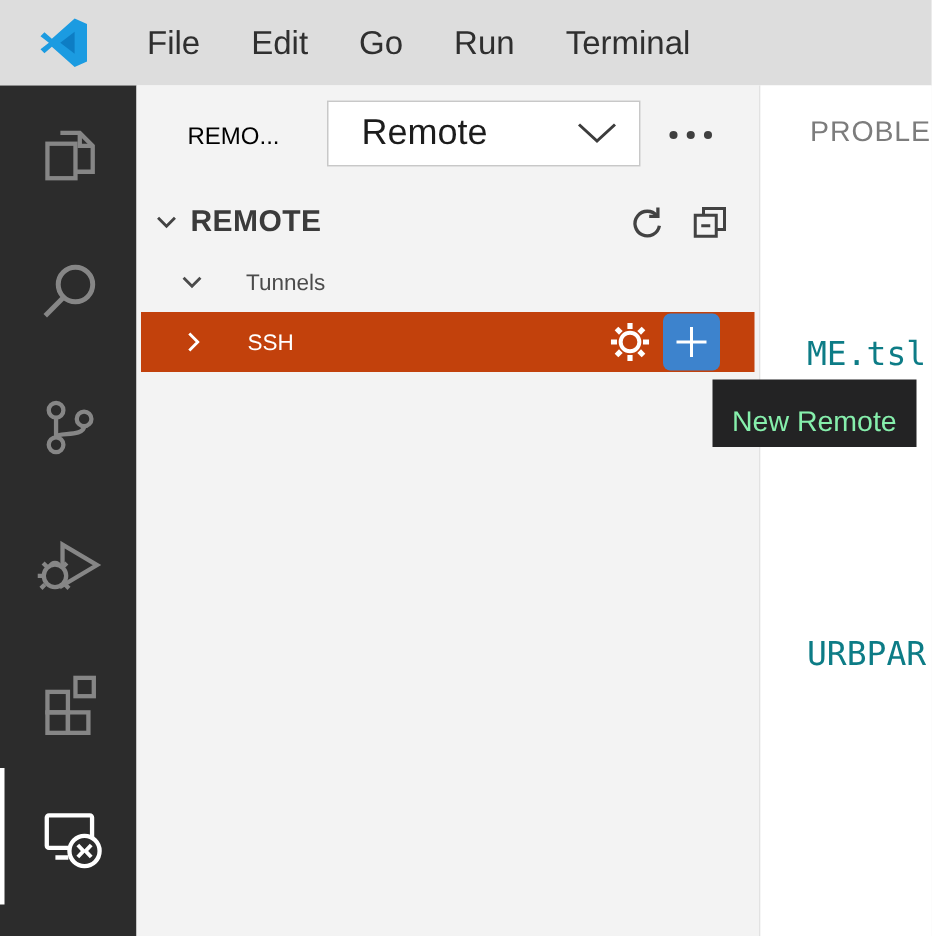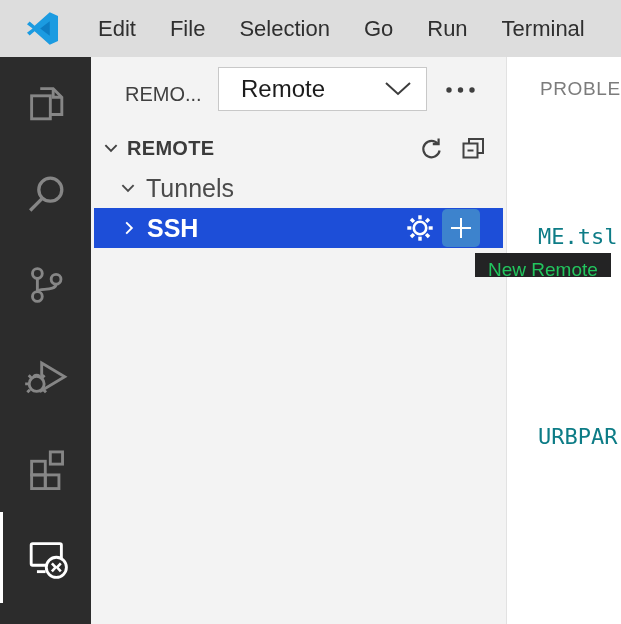--- a/index.html
+++ b/index.html
@@ -28,44 +28,44 @@
     color:#868686;
   }
   .ab-item.active { color:#ffffff; border-left:3px solid #ffffff; }
   .ab-item svg { display:block; }
 
   
   .sidebar {
     position:absolute; left:91px; top:57px; width:416px; height:567px;
     background:#f3f3f3; border-right:1px solid #e2e2e2;
   }
-  .panel-title { position:absolute; left:34px; top:26px; font-size:20px; color:#404040; white-space:nowrap; }
+  .panel-title { position:absolute; left:34px; top:26px; font-size:16px; color:#000000; white-space:nowrap; }
   .scope-dd {
     position:absolute; left:127px; top:10px; width:209px; height:44px;
     background:#ffffff; border:1px solid #c8c8c8; display:flex; align-items:center; cursor:default;
   }
   .scope-dd .val { margin-left:22px; font-size:24px; color:#1c1c1c; flex:1; }
   .scope-dd .dd-chev { margin-right:14px; }
   .more-dots { position:absolute; left:350px; top:20px; width:40px; height:26px; display:flex; align-items:center; justify-content:center; }
 
   .section-row { position:absolute; left:0; top:74px; width:100%; height:34px; display:flex; align-items:center; }
   .section-row .chev { margin-left:11px; }
   .section-label { margin-left:7px; font-size:20px; font-weight:bold; color:#3b3b3b; letter-spacing:0.3px; }
   .icon-btn { position:absolute; width:26px; height:26px; top:78px; color:#424242; }
   .icon-refresh { left:326px; }
   .icon-collapse { left:369px; }
 
   .tree-row { position:absolute; left:0; width:100%; height:40px; display:flex; align-items:center; color:#4b4b4b; }
   .row-tunnels { top:111px; }
   .row-tunnels .chev { margin-left:28px; }
-  .tree-label { margin-left:9px; font-size:25px; }
+  .tree-label { margin-left:27px; font-size:15px; }
 
   .row-ssh {
     top:151px; left:3px; width:409px; height:40px;
-    background:#1d4ed8; color:#ffffff; position:absolute; display:flex; align-items:center;font-weight:bold;
+    background:#c2410c; color:#ffffff; position:absolute; display:flex; align-items:center;
   }
   .row-ssh .chev { margin-left:26px; }
   .gear-btn { position:absolute; left:311px; top:5px; width:30px; height:30px; color:#ffffff; }
   .plus-btn {
     position:absolute; left:348px; top:1px; width:38px; height:38px;
     background:#3d83cd; border-radius:5px; display:flex; align-items:center; justify-content:center; color:#ffffff;
   }
 
   
   .editor {
@@ -75,37 +75,36 @@
   .panel-header { position:absolute; left:33px; top:21px; font-size:19px; color:#7c7c7c; letter-spacing:0.6px; white-space:nowrap; }
   .lines {
     position:absolute; left:31px; top:96px;
     font-family:"DejaVu Sans Mono", monospace; font-size:22px; line-height:33.4px; white-space:pre;
   }
   .eline { height:33.4px; }
   .eline.teal { color:#0d7c86; }
 
   
   .tooltip {
-    position:absolute; left:475px; top:253px; height:24px; z-index:10;
-    background:#232324; color:#22c55e; font-size:19px; line-height:33px;
-    padding:0 13px; white-space:nowrap;
+    position:absolute; left:475px; top:253px; height:45px; z-index:10;
+    background:#232324; color:#86efac; font-size:19px; line-height:33px;
+    padding:12px 13px; white-space:nowrap;
   }
 </style>
 </head>
 <body>
 
 <div class="titlebar">
   <svg class="logo" viewBox="0 0 100 100">
     <polygon points="72,1 97,12 97,88 72,99 26,58 11,71 3,63 20,50 3,37 11,29 26,42" fill="#1b9be1"></polygon>
     <polygon points="72,28 43,50 72,72" fill="#0d7dc4"></polygon>
   </svg>
   <div class="menus">
+    <span class="menu-item">File</span>
     <span class="menu-item">Edit</span>
-    <span class="menu-item">File</span>
-    <span class="menu-item">Selection</span>
     <span class="menu-item">Go</span>
     <span class="menu-item">Run</span>
     <span class="menu-item">Terminal</span>
   </div>
 </div>
 
 <div class="activitybar">
   <div class="ab-item">
     <svg width="46" height="46" viewBox="0 0 32 32" fill="none" stroke="currentColor" stroke-width="2">
       <path d="M12 6 H21 L27 12 V24 H19"></path>

